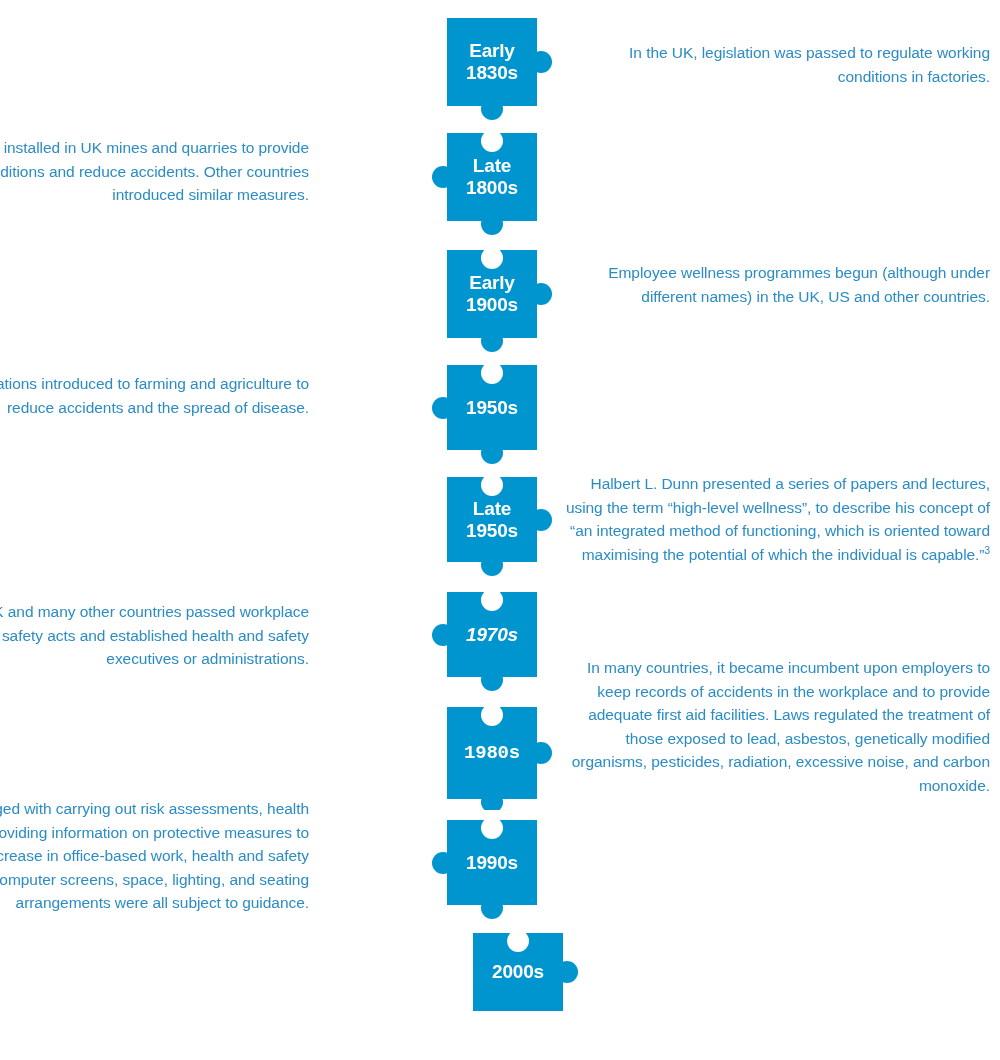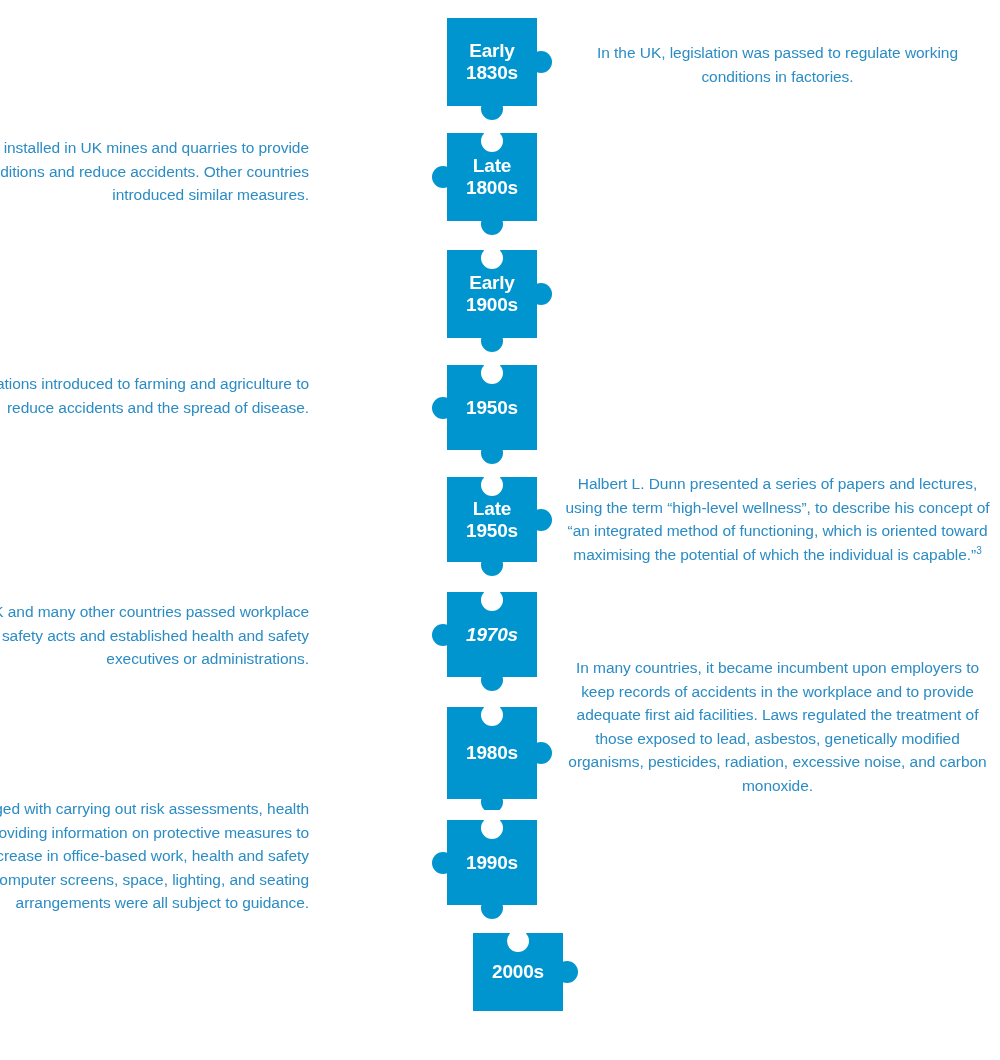--- a/index.html
+++ b/index.html
@@ -124,21 +124,21 @@
   .desc{
     position:absolute;
     color:var(--text-blue);
     font-size:15.5px;
     line-height:23.5px;
     letter-spacing:-0.05px;
   }
   .desc.right{
     left:565px;
     width:425px;
-    text-align:center;
+    text-align:right;
   }
   .desc.left{
     right:567px;
     width:440px;
     text-align:right;
   }
   .desc sup{
     font-size:10px;
     vertical-align:super;
     line-height:0;
@@ -169,20 +169,21 @@
     <div class="desc left" style="top: 136px;"><span>Inspectorates installed in UK mines  and quarries  to  provide safer working  conditions and reduce accidents. Other countries introduced similar measures.</span></div>
     <div class="piece" style="left: 447px; top: 250px; --blue: #0095CE;">
       <div class="body" style="height: 88px;">
         <div class="label">Early
 1900s</div>
         <div class="notch-top"></div>
         <div class="knob-bottom"></div>
         <div class="knob-right"></div>
       </div>
     </div>
+    <div class="desc right" style="top: 261px;"><span>Employee wellness programmes begun (although under different names) in the UK, US and other countries.</span></div>
     <div class="piece" style="left: 447px; top: 365px; --blue: #0095CE;">
       <div class="body" style="height: 85px;">
         <div class="label">1950s</div>
         <div class="notch-top"></div>
         <div class="knob-bottom"></div>
         <div class="knob-left"></div>
       </div>
     </div>
     <div class="desc left" style="top: 372px;"><span>Further regulations introduced to farming and agriculture to reduce accidents and the spread of disease.</span></div>
     <div class="piece" style="left: 447px; top: 477px; --blue: #0095CE;">
@@ -197,21 +198,21 @@
     <div class="desc right" style="top: 472px;"><span>Halbert L. Dunn presented a series of papers and lectures, using the term “high-level wellness”, to describe his concept of “an integrated method of functioning, which is oriented toward maximising the potential of which the individual is capable.”</span><sup>3</sup></div>
     <div class="piece" style="left: 447px; top: 592px; --blue: #0095CE;">
       <div class="body" style="height: 85px; font-style: italic;">
         <div class="label">1970s</div>
         <div class="notch-top"></div>
         <div class="knob-bottom"></div>
         <div class="knob-left"></div>
       </div>
     </div>
     <div class="desc left" style="top: 600px;"><span>The U.S., UK and many other countries passed workplace health and safety acts and established health and safety executives or administrations.</span></div>
-    <div class="piece" style="left: 447px; top: 707px; --blue: #0095CE;">
+    <div class="piece" style="left: 447px; top: 707px; font-family: Liberation Mono, monospace; --blue: #0095CE;">
       <div class="body" style="height: 92px;">
         <div class="label">1980s</div>
         <div class="notch-top"></div>
         <div class="knob-bottom"></div>
         <div class="knob-right"></div>
       </div>
     </div>
     <div class="desc right" style="top: 656px;"><span>In many countries, it became incumbent upon employers to keep records of accidents in the workplace and to provide adequate first aid facilities. Laws regulated the treatment of those exposed to lead, asbestos, genetically modified organisms, pesticides, radiation, excessive noise, and carbon monoxide.</span></div>
     <div class="piece" style="left: 447px; top: 820px; --blue: #0095CE;">
       <div class="body" style="height: 85px;">

